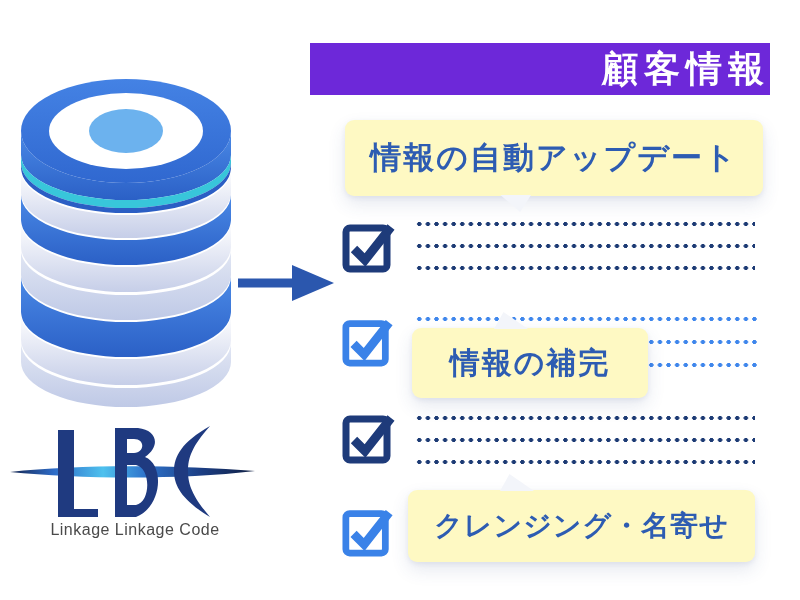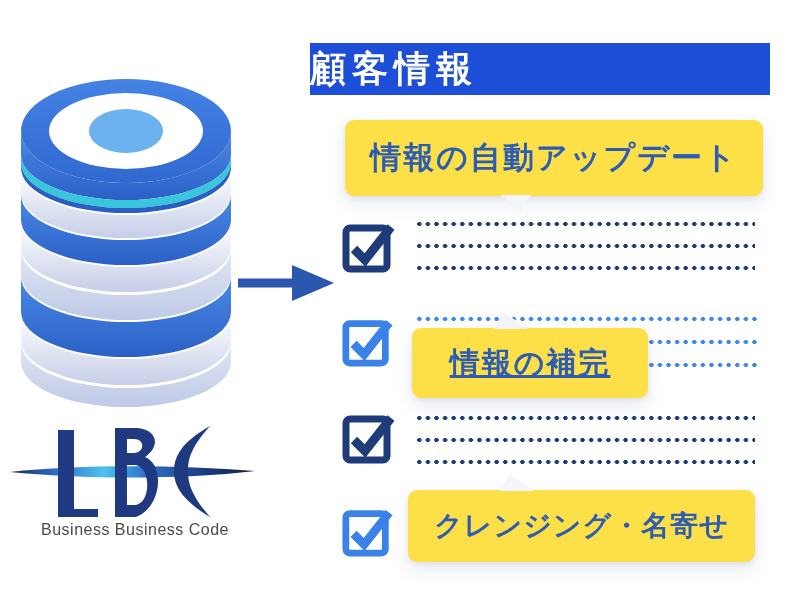--- a/index.html
+++ b/index.html
@@ -14,30 +14,30 @@
   .logo{position:absolute;left:10px;top:418px;width:250px;}
   .logo-mark{display:block;}
   .logo-caption{margin-top:1px;text-align:center;font-size:16px;
                 letter-spacing:.5px;color:#4a4a4a;}
 
   
   .arrow{position:absolute;left:238px;top:265px;}
 
   
   .header{position:absolute;left:310px;top:43px;width:460px;height:52px;
-          background:#1d4ed8;display:flex;align-items:center;justify-content:flex-start;}
+          background:#6d28d9;display:flex;align-items:center;justify-content:flex-end;}
   .header span{color:#ffffff;font-size:36px;font-weight:bold;letter-spacing:6px;}
 
   
-  .bubble{position:absolute;background:#fde047;border-radius:9px;
+  .bubble{position:absolute;background:#fef9c3;border-radius:9px;
           display:flex;align-items:center;justify-content:center;
           box-shadow:0 8px 18px rgba(50,70,130,.12),0 2px 5px rgba(50,70,130,.08);
           color:#2d5cb2;font-weight:bold;z-index:5;}
   .b1{left:345px;top:120px;width:418px;height:76px;font-size:31px;letter-spacing:2px;}
-  .b2{left:412px;top:328px;width:236px;height:70px;font-size:30px;letter-spacing:2px;text-decoration:underline;}
+  .b2{left:412px;top:328px;width:236px;height:70px;font-size:30px;letter-spacing:2px;}
   .b3{left:408px;top:490px;width:347px;height:72px;font-size:28px;letter-spacing:1px;}
   .tail{position:absolute;background:#f3f5fa;}
   .tail-down{left:152px;bottom:-16px;width:34px;height:17px;
              clip-path:polygon(10% 0,100% 0,68% 100%);}
   .tail-up{top:-16px;width:34px;height:17px;
            clip-path:polygon(28% 0,100% 100%,0 100%);}
   .b2 .tail-up{left:82px;}
   .b3 .tail-up{left:92px;}
 
   
@@ -102,21 +102,21 @@
           <stop offset="1" stop-color="#101f42"></stop>
         </linearGradient>
       </defs>
       <path d="M0,54 C70,46 170,47 245,53 C170,62 70,61 0,54 Z" fill="url(#gSwoosh)"></path>
       <path d="M48,12 h16 v79 h24 v8 h-40 z" fill="#1f3a80"></path>
       <path fill-rule="evenodd" fill="#1f3a80" d="M105,10 L128,10 C147,12 151,28 135,39 C155,47 152,89 126,99 L105,99 Z
                M117,21 L124,21 C135,21 135,34 124,35 L117,35 Z
                M117,47 L126,47 C141,50 141,84 126,87 L117,87 Z"></path>
       <path d="M200,8 C172,24 164,38 164,53 C164,68 172,82 200,99 C182,78 178,66 178,53 C178,40 182,28 200,8 Z" fill="#1f3a80"></path>
     </svg>
-    <div class="logo-caption">Business Business Code</div>
+    <div class="logo-caption">Linkage Linkage Code</div>
   </div>
 
   <svg class="arrow" width="96" height="36" viewBox="0 0 96 36">
     <rect x="0" y="13.5" width="56" height="9" fill="#2b57ae"></rect>
     <polygon points="54,0 96,18 54,36" fill="#2b57ae"></polygon>
   </svg>
 
   <div class="header">
     <span>顧客情報</span>
   </div>

